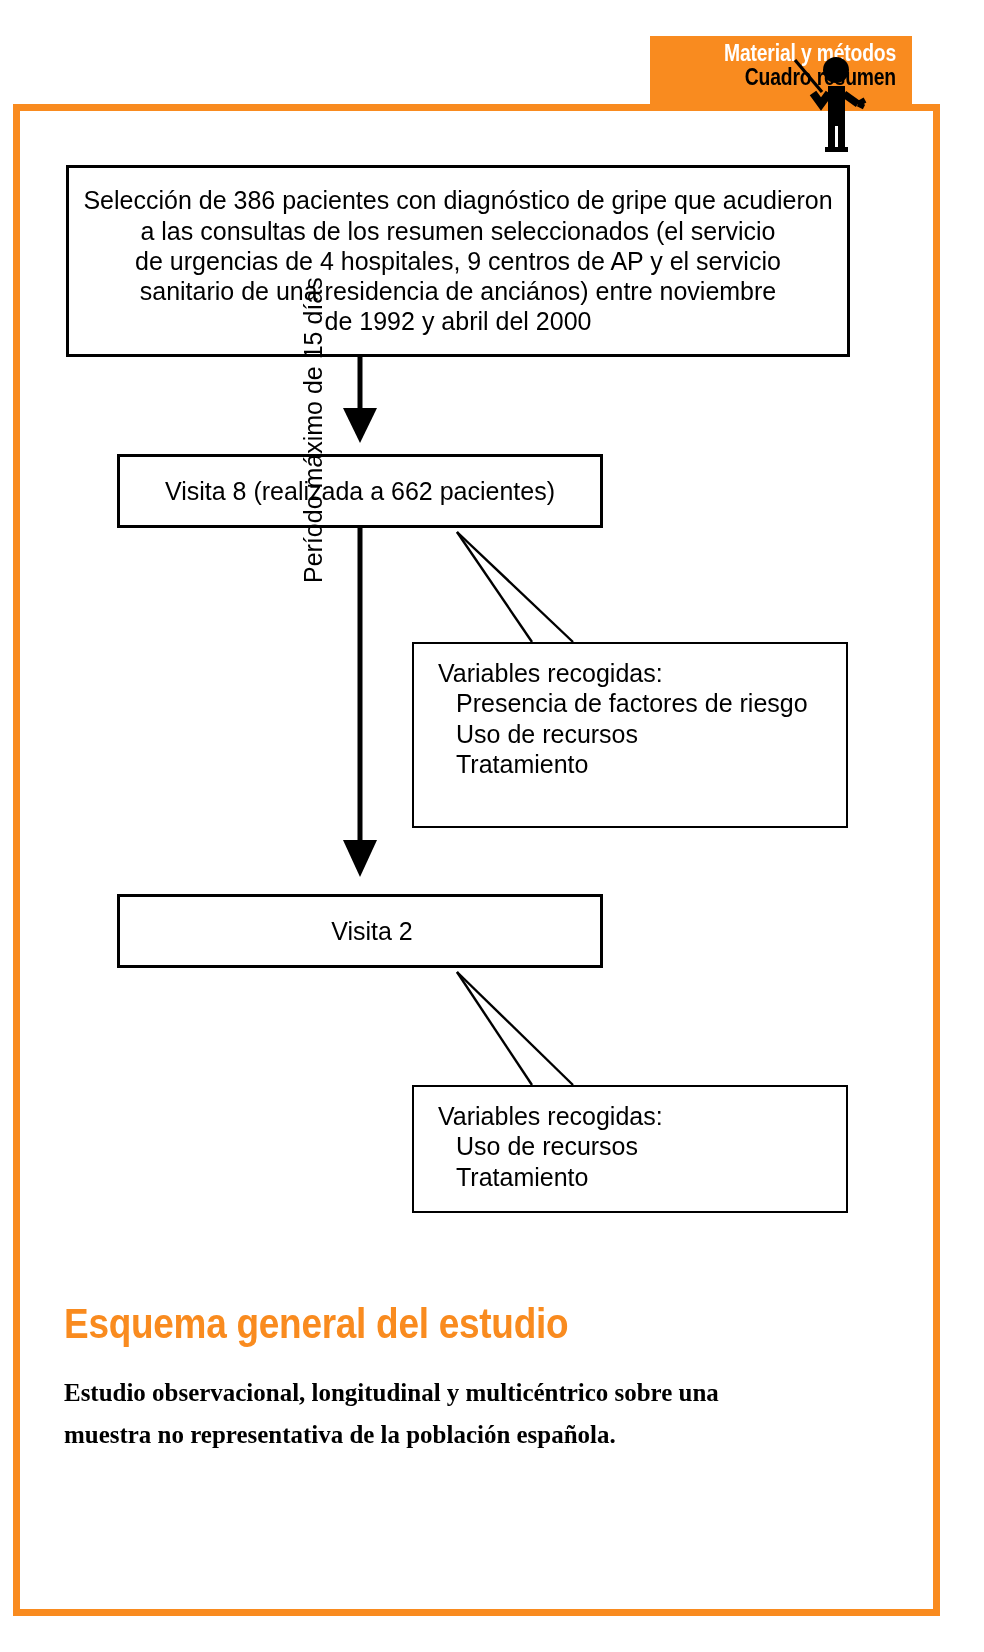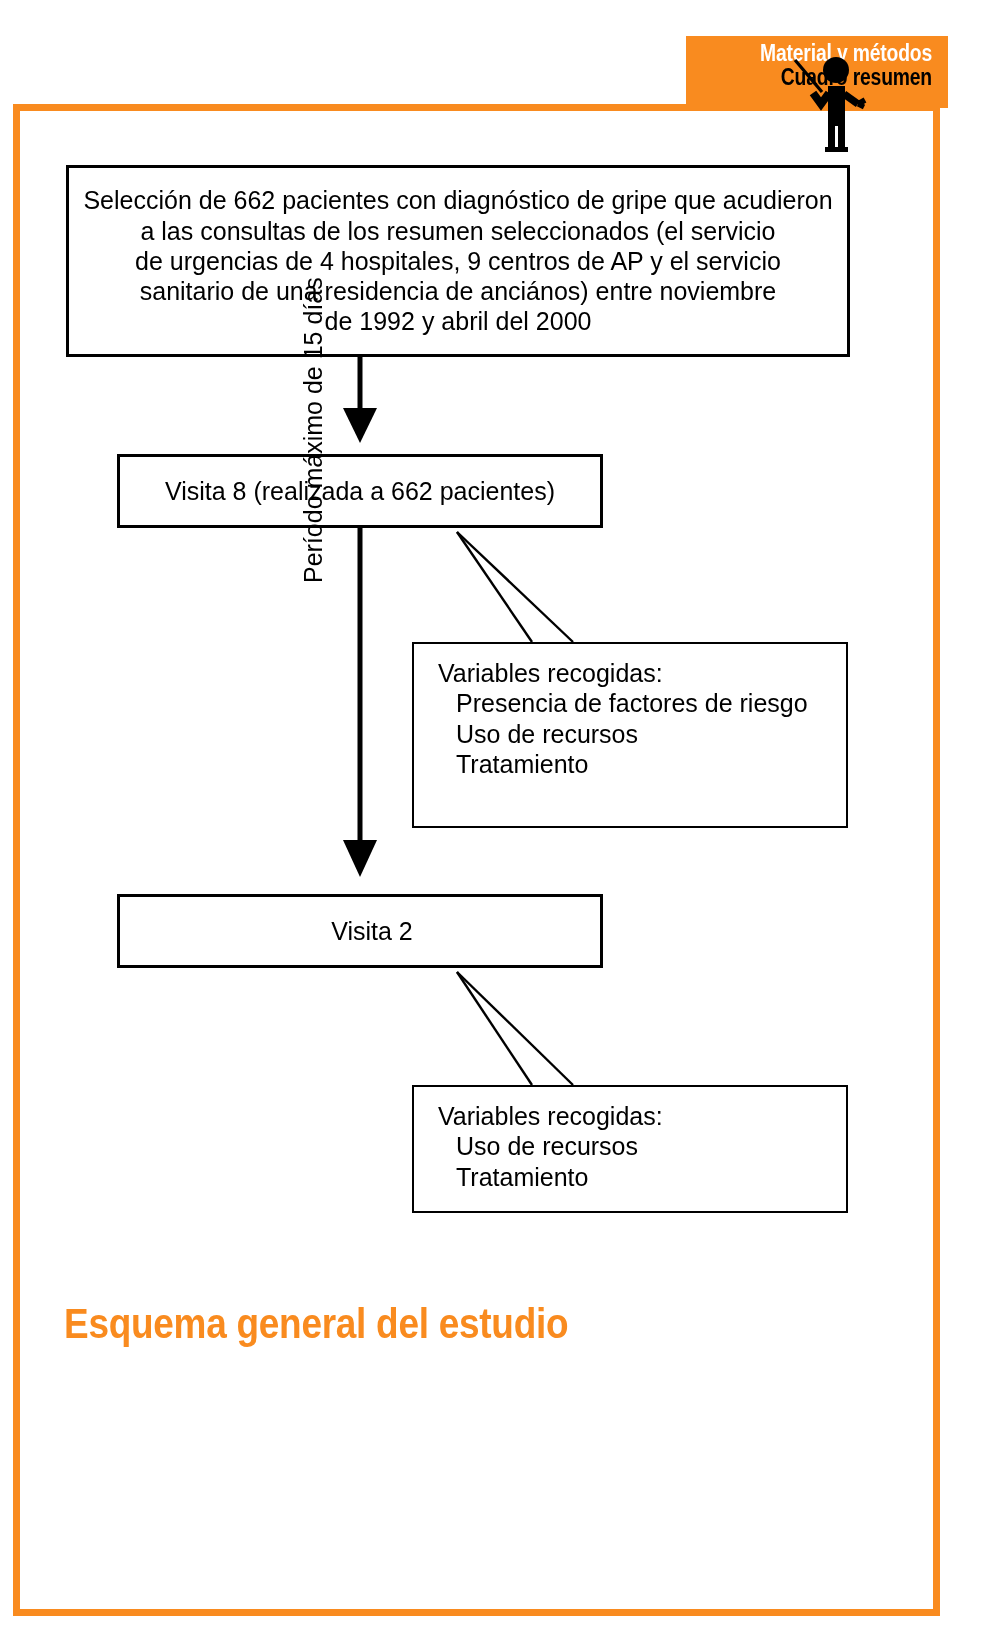--- a/index.html
+++ b/index.html
@@ -25,21 +25,21 @@
     width: 927px;
     height: 1512px;
     border: 7px solid #f98b1f;
     box-sizing: border-box;
     background: transparent;
   }
 
   
   #header-tab {
     position: absolute;
-    left: 686px;
+    left: 650px;
     top: 36px;
     width: 262px;
     height: 72px;
     background: #f98b1f;
     z-index: 5;
   }
   #header-lines {
     position: absolute;
     left: 16px;
     top: 5px;
@@ -247,21 +247,21 @@
 
     <polyline points="457,532 532,642" fill="none" stroke="#000000" stroke-width="2.4"></polyline>
     <polyline points="457,532 573,642" fill="none" stroke="#000000" stroke-width="2.4"></polyline>
 
     <polyline points="457,972 532,1085" fill="none" stroke="#000000" stroke-width="2.4"></polyline>
     <polyline points="457,972 573,1085" fill="none" stroke="#000000" stroke-width="2.4"></polyline>
   </svg>
 
   <div class="fbox" id="box-seleccion">
     <div class="inner">
-      <div>Selección de 662 pacientes con diagnóstico de gripe que acudieron</div>
+      <div>Selección de 386 pacientes con diagnóstico de gripe que acudieron</div>
       <div>a las consultas de los resumen seleccionados (el servicio</div>
       <div>de urgencias de 4 hospitales, 9 centros de AP y el servicio</div>
       <div>sanitario de una residencia de anciános) entre noviembre</div>
       <div>de 1992 y abril del 2000</div>
     </div>
   </div>
 
   <div class="fbox" id="box-visita1">
     <div class="inner">Visita 8 (realizada a 662 pacientes)</div>
   </div>
@@ -284,15 +284,19 @@
   <div class="fbox" id="box-vars2">
     <div class="vars-title">Variables recogidas:</div>
     <ul class="vars-list">
       <li>Uso de recursos</li>
       <li>Tratamiento</li>
     </ul>
   </div>
 
   <div id="caption">
     <div id="caption-title">Esquema general del estudio</div>
+    <div id="caption-body">
+      <span class="cap-line">Estudio observacional, longitudinal y multicéntrico sobre una</span>
+      <span class="cap-line">muestra no representativa de la población española.</span>
+    </div>
   </div>
 
 </div>
 
 </body></html>

